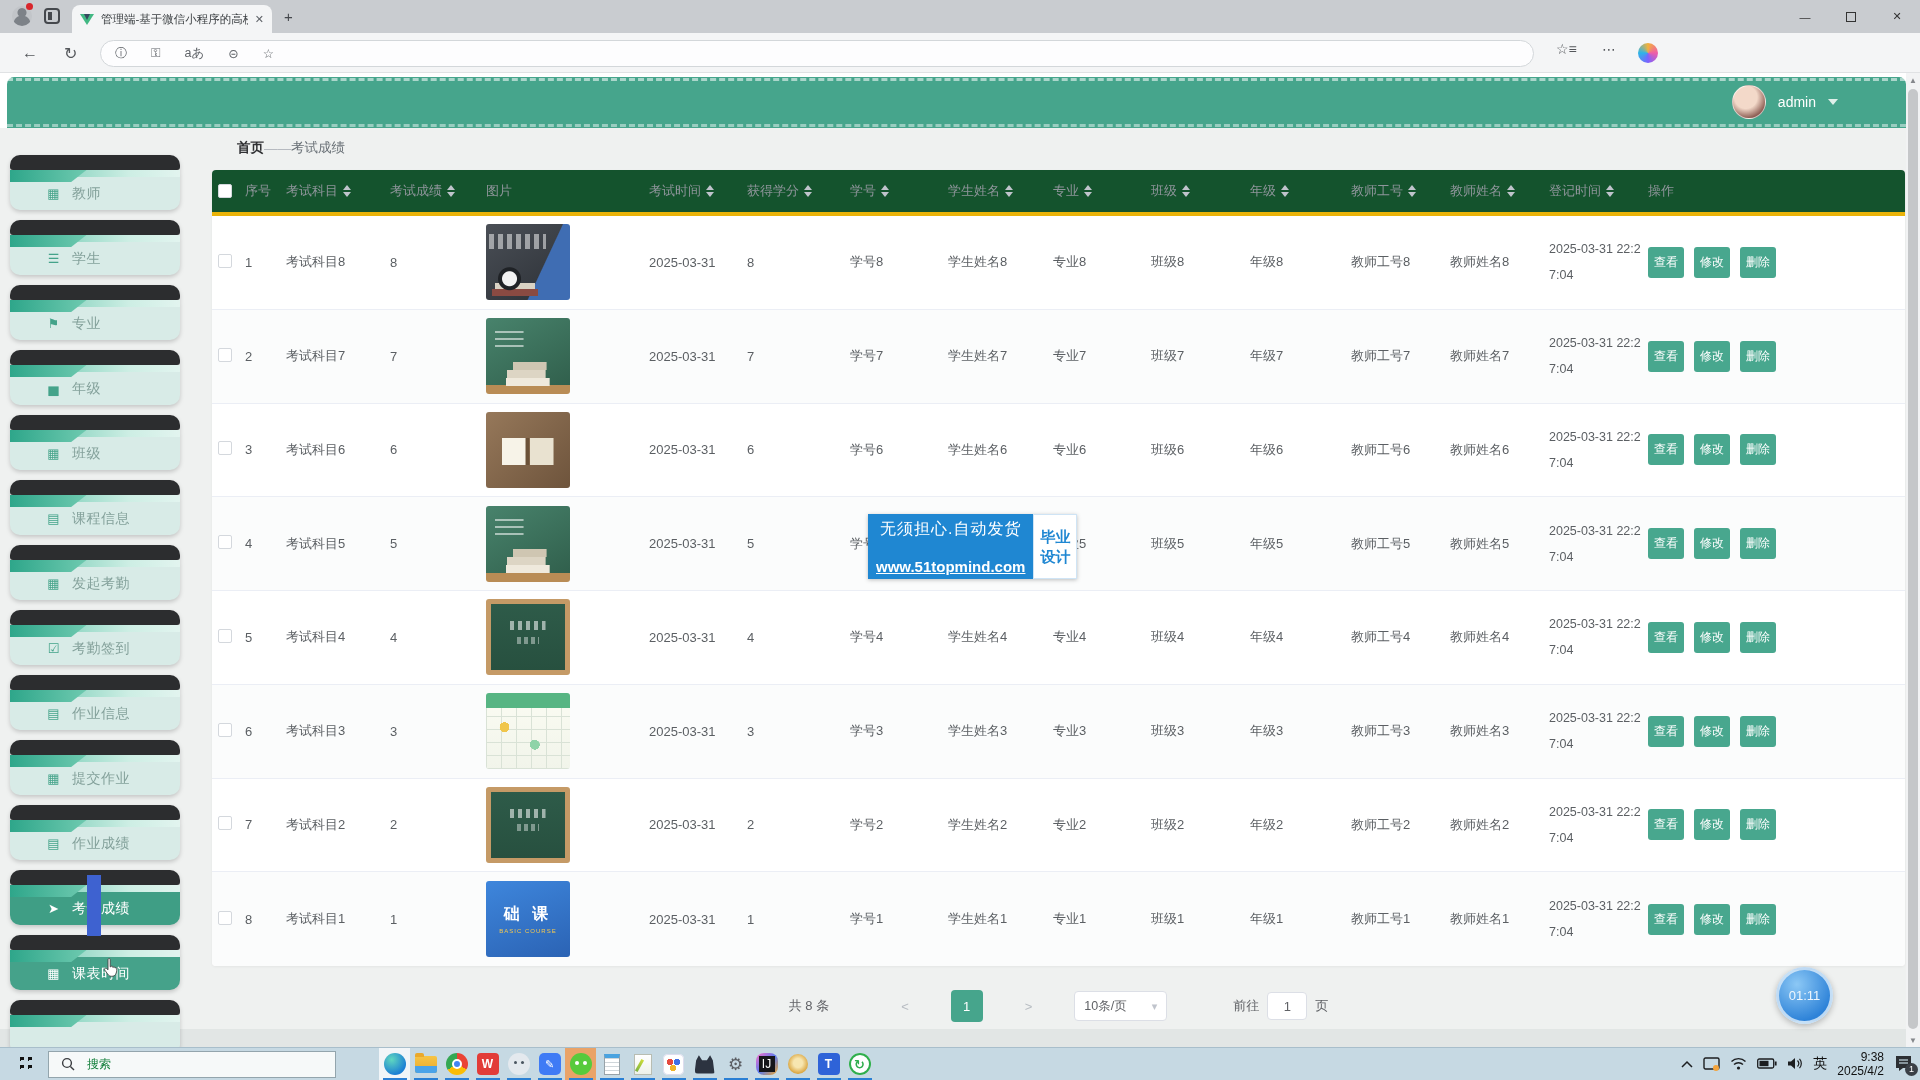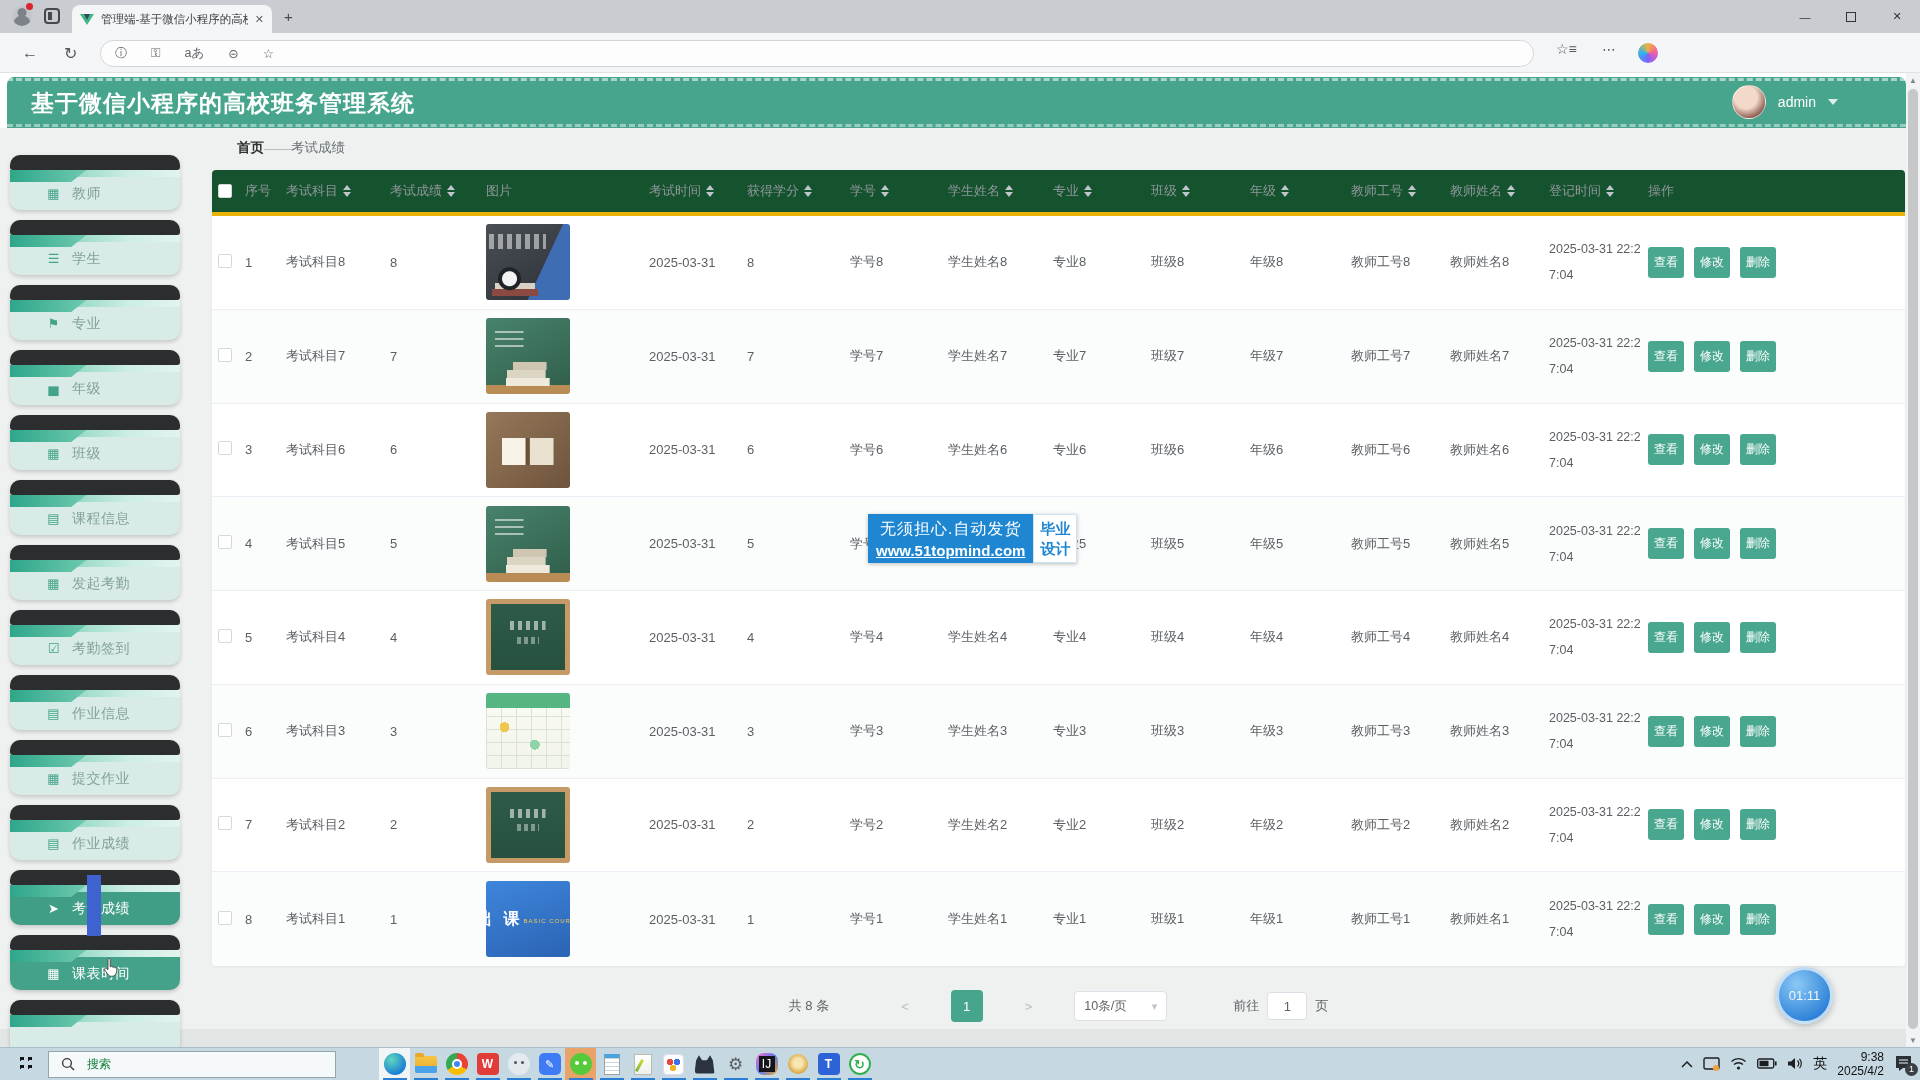--- a/index.html
+++ b/index.html
@@ -83,21 +83,21 @@
 .cb{display:inline-block;width:14px;height:14px;border:1px solid #d4d8dd;border-radius:2px;background:#fff;margin-left:6px}
 .rows>div.trow{height:93.75px;border-bottom:1px solid #ebeef5;font-size:13px;color:#5b5f63}
 .rows>div.trow:nth-of-type(even){background:#fbfcfc}
 .rows>div.trow:last-of-type{border-bottom:none}
 .td{white-space:nowrap}
 .td.reg{font-size:12.5px;line-height:26px;white-space:normal}
 .ops{display:flex;gap:10px}
 .op{border:none;background:#48a78e;color:#fff;font-size:12px;padding:7px 6px;border-radius:3px;font-family:inherit;width:36px;cursor:pointer}
 
 
-.thumb{width:84px;height:76px;border-radius:3px;overflow:hidden;display:flex;flex-direction:row;align-items:center;justify-content:center;position:relative}
+.thumb{width:84px;height:76px;border-radius:3px;overflow:hidden;display:flex;flex-direction:column;align-items:center;justify-content:center;position:relative}
 .t-main{font-size:16px;font-weight:bold;color:#fff;letter-spacing:4px;z-index:1}
 .t-sub{font-size:6px;color:#f6c94f;letter-spacing:1px;margin-top:3px;z-index:1}
 .img-dark-clock{background:
  radial-gradient(circle at 28% 72%,#f2f2f2 0 7px,#1f2226 8px 11px,transparent 12px),
  repeating-linear-gradient(90deg,rgba(255,255,255,.5) 0 5px,transparent 5px 9px) 12% 16%/68% 15px no-repeat,
  linear-gradient(#8a4a42 0 0) 16% 94%/55% 7px no-repeat,
  linear-gradient(#d9d2c4 0 0) 20% 84%/48% 6px no-repeat,
  linear-gradient(115deg,transparent 64%,#3f6db3 65%) 0 0/100% 100% no-repeat,
  linear-gradient(145deg,#4a4f56,#2c3036)}
 .img-green-books{background:
@@ -122,21 +122,21 @@
  linear-gradient(#57b583 0 0) top/100% 15px no-repeat,
  repeating-linear-gradient(0deg,#d9e2d6 0 1px,transparent 1px 13px),
  repeating-linear-gradient(90deg,#d9e2d6 0 1px,transparent 1px 15px),
  linear-gradient(#fbfcf3,#f1f4ea)}
 .img-blue-course{background:linear-gradient(160deg,#3e86dc,#2b63b4)}
 
 
 .watermark{position:absolute;left:868px;top:514px;display:flex;z-index:20;box-shadow:0 1px 4px rgba(0,0,0,.25)}
 .wm-left{background:#1f87d2;color:#fff;padding:5px 8px 4px;text-align:center}
 .wm-l1{font-size:16px;font-weight:normal;letter-spacing:1px}
-.wm-url{font-size:15px;font-weight:bold;text-decoration:underline;margin-top:2px}
+.wm-url{font-size:15px;font-weight:bold;text-decoration:underline;margin-top:18px}
 .wm-badge{background:#fff;color:#1f87d2;font-size:15px;font-weight:bold;display:flex;flex-direction:column;align-items:center;justify-content:center;padding:0 6px;line-height:20px;border:1px solid #cfe4f5}
 
 
 .pagination{position:absolute;left:212px;top:984px;width:1693px;height:44px;display:flex;align-items:center;justify-content:center;font-size:13px;color:#606266;z-index:2}
 .pg-total{margin-right:30px}
 .pg-arrow{color:#b7bcc2;font-size:13px;margin:0 42px;cursor:pointer}
 .pg-page{width:32px;height:32px;background:#46a58c;color:#fff;border-radius:4px;display:flex;align-items:center;justify-content:center;font-size:13px;cursor:pointer}
 .pg-select{width:93px;height:30px;background:#fff;border:1px solid #dcdfe6;border-radius:4px;display:flex;align-items:center;justify-content:space-between;padding:0 9px;margin-right:66px;color:#606266;font-size:12.5px;cursor:pointer}
 .pg-select .sel-caret{color:#c0c4cc;font-size:11px}
 .pg-goto{display:flex;align-items:center;gap:8px}
@@ -241,21 +241,20 @@
   </div>
   <div class="chrome-right-ic" style="left:1556px">☆≡</div>
   <div class="chrome-right-ic" style="left:1602px">⋯</div>
   <div class="copilot-ic"></div>
 
   <div class="page-white"></div>
   <div class="content-bg"></div>
   <div class="footer-band"></div>
 
   <div class="app-header">
-    <div class="app-title">基于微信小程序的高校班务管理系统</div>
     <div class="admin-box">
       <div class="avatar"></div>
       <span class="admin-name">admin</span>
       <span class="admin-caret"></span>
     </div>
   </div>
 
   <div class="sidebar">
 
   <div class="s-card">

